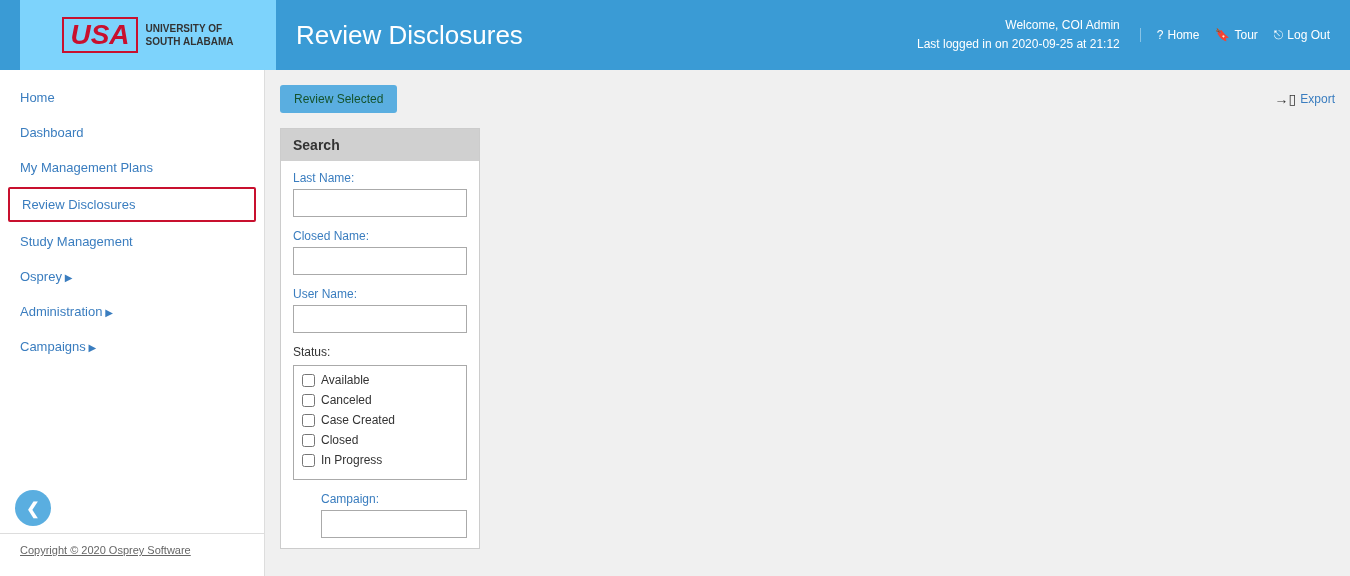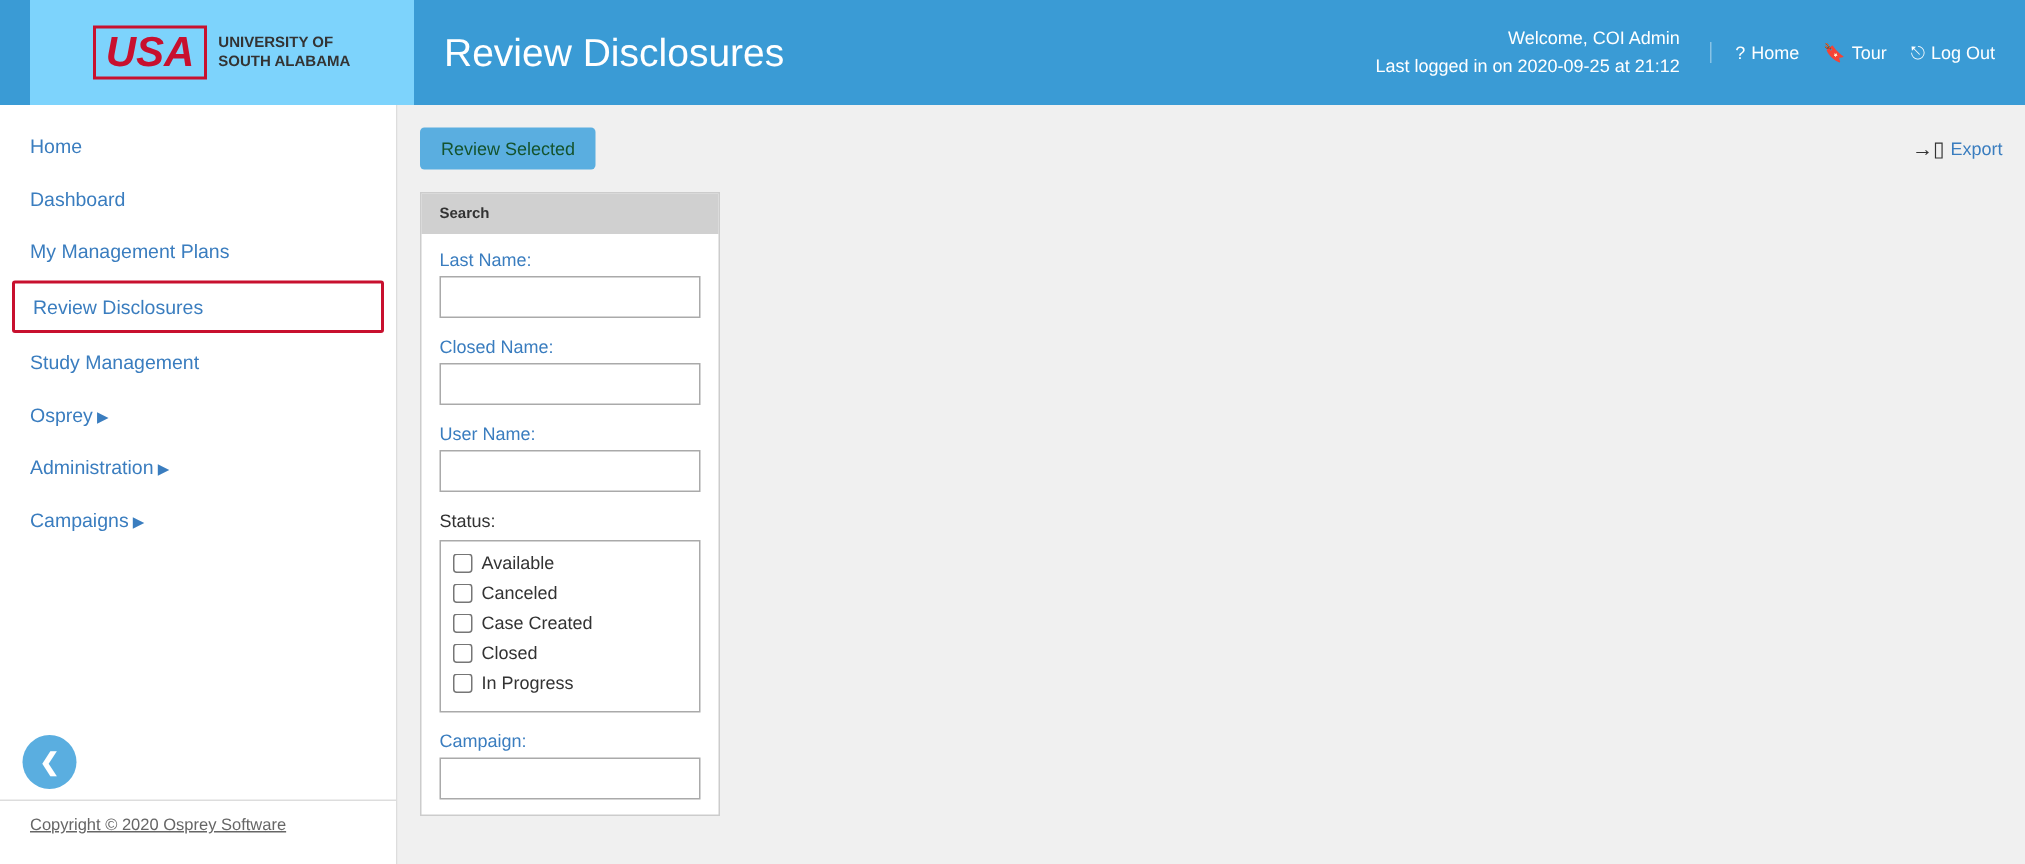--- a/index.html
+++ b/index.html
@@ -181,21 +181,21 @@
     
     .search-panel {
       background: white;
       border: 1px solid #ccc;
       width: 200px;
       min-width: 200px;
     }
     .search-panel-header {
       background: #d0d0d0;
       padding: 8px 12px;
-      font-size: 10px;
+      font-size: 14px;
       font-weight: bold;
       color: #333;
     }
     .search-panel-body {
       padding: 10px 12px;
     }
     .field-label {
       color: #3a7dbf;
       font-size: 12px;
       margin-bottom: 4px;
@@ -233,20 +233,21 @@
       color: #333;
       cursor: pointer;
     }
     .status-item input[type="checkbox"] {
       width: 13px;
       height: 13px;
       cursor: pointer;
     }
     .campaign-section {
       margin-top: 12px;
+      margin-left: 28px;
     }
     .campaign-input {
       width: 100%;
       height: 28px;
       border: 1px solid #aaa;
       padding: 0 4px;
       font-size: 12px;
     }
 
     

